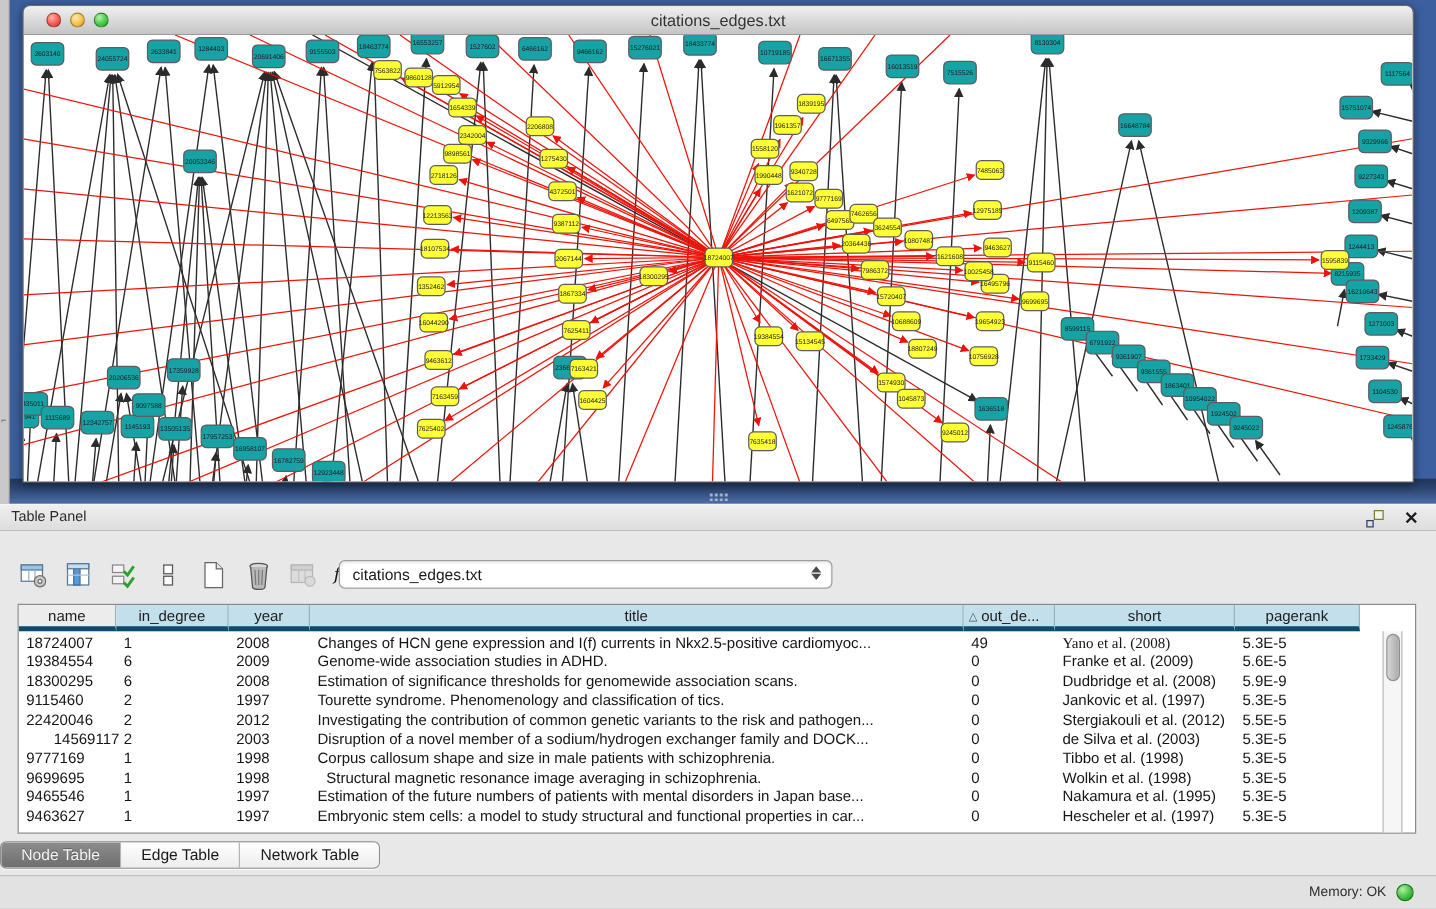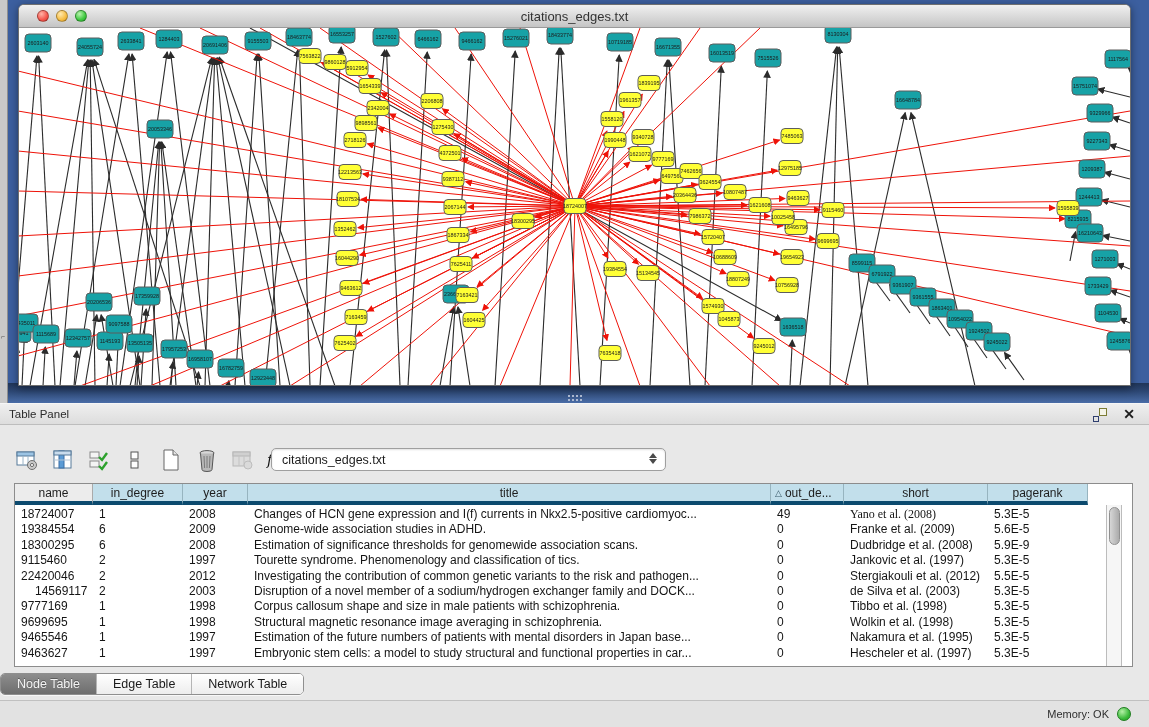--- a/index.html
+++ b/index.html
@@ -661,42 +661,42 @@
           <div class="trow" style="top: 84.6px;">
             <div class="tcell" style="left: 0px; width: 78px;">22420046</div>
             <div class="tcell" style="left: 78px; width: 90px;">2</div>
             <div class="tcell" style="left: 168px; width: 65px;">2012</div>
             <div class="tcell" style="left: 233px; width: 523px;">Investigating the contribution of common genetic variants to the risk and pathogen...</div>
             <div class="tcell" style="left: 756px; width: 73px;">0</div>
             <div class="tcell" style="left: 829px; width: 144px;">Stergiakouli et al. (2012)</div>
             <div class="tcell" style="left: 973px; width: 100px;">5.5E-5</div>
           </div>
           <div class="trow" style="top: 100px;">
-            <div class="tcell" style="left: 8px; width: 78px; padding-left: 12px;">14569117</div>
+            <div class="tcell" style="left: 16px; width: 78px; padding-left: 12px;">14569117</div>
             <div class="tcell" style="left: 78px; width: 90px;">2</div>
             <div class="tcell" style="left: 168px; width: 65px;">2003</div>
             <div class="tcell" style="left: 233px; width: 523px;">Disruption of a novel member of a sodium/hydrogen exchanger family and DOCK...</div>
             <div class="tcell" style="left: 756px; width: 73px;">0</div>
             <div class="tcell" style="left: 829px; width: 144px;">de Silva et al. (2003)</div>
             <div class="tcell" style="left: 973px; width: 100px;">5.3E-5</div>
           </div>
           <div class="trow" style="top: 115.4px;">
             <div class="tcell" style="left: 0px; width: 78px;">9777169</div>
             <div class="tcell" style="left: 78px; width: 90px;">1</div>
             <div class="tcell" style="left: 168px; width: 65px;">1998</div>
             <div class="tcell" style="left: 233px; width: 523px;">Corpus callosum shape and size in male patients with schizophrenia.</div>
             <div class="tcell" style="left: 756px; width: 73px;">0</div>
             <div class="tcell" style="left: 829px; width: 144px;">Tibbo et al. (1998)</div>
             <div class="tcell" style="left: 973px; width: 100px;">5.3E-5</div>
           </div>
           <div class="trow" style="top: 130.8px;">
             <div class="tcell" style="left: 0px; width: 78px;">9699695</div>
             <div class="tcell" style="left: 78px; width: 90px;">1</div>
             <div class="tcell" style="left: 168px; width: 65px;">1998</div>
-            <div class="tcell" style="left: 233px; width: 523px;">Structural magnetic resonance image averaging in schizophrenia.</div>
+            <div class="tcell" style="left: 240px; width: 523px;">Structural magnetic resonance image averaging in schizophrenia.</div>
             <div class="tcell" style="left: 756px; width: 73px;">0</div>
             <div class="tcell" style="left: 829px; width: 144px;">Wolkin et al. (1998)</div>
             <div class="tcell" style="left: 973px; width: 100px;">5.3E-5</div>
           </div>
           <div class="trow" style="top: 146.2px;">
             <div class="tcell" style="left: 0px; width: 78px;">9465546</div>
             <div class="tcell" style="left: 78px; width: 90px;">1</div>
             <div class="tcell" style="left: 168px; width: 65px;">1997</div>
             <div class="tcell" style="left: 233px; width: 523px;">Estimation of the future numbers of patients with mental disorders in Japan base...</div>
             <div class="tcell" style="left: 756px; width: 73px;">0</div>

